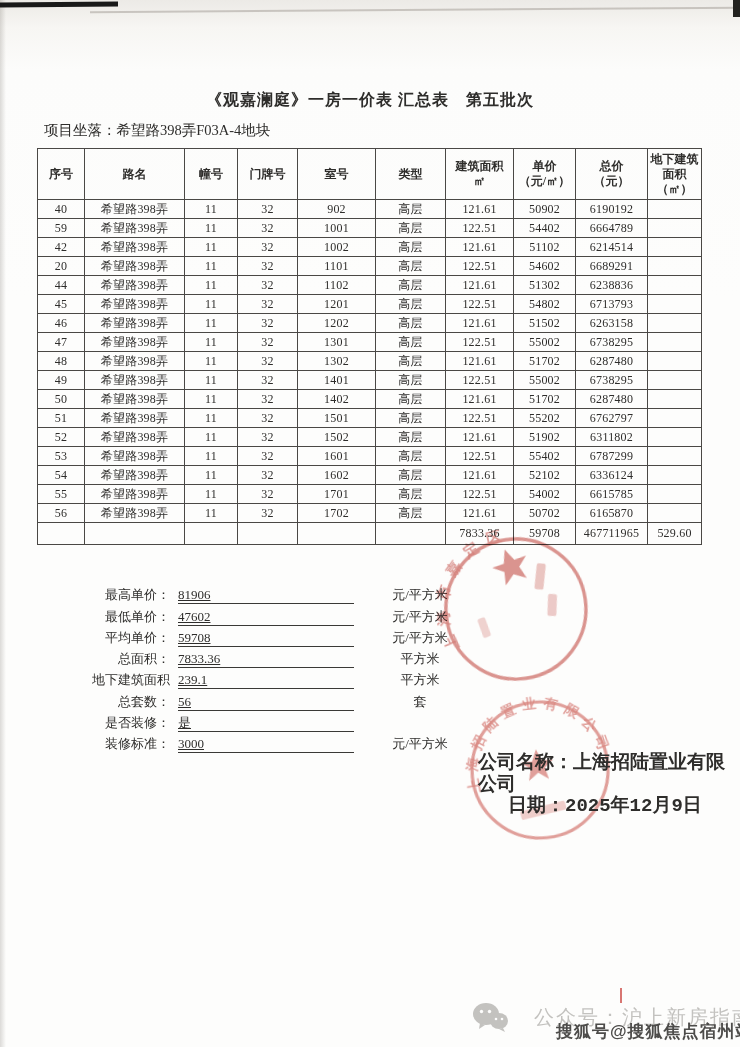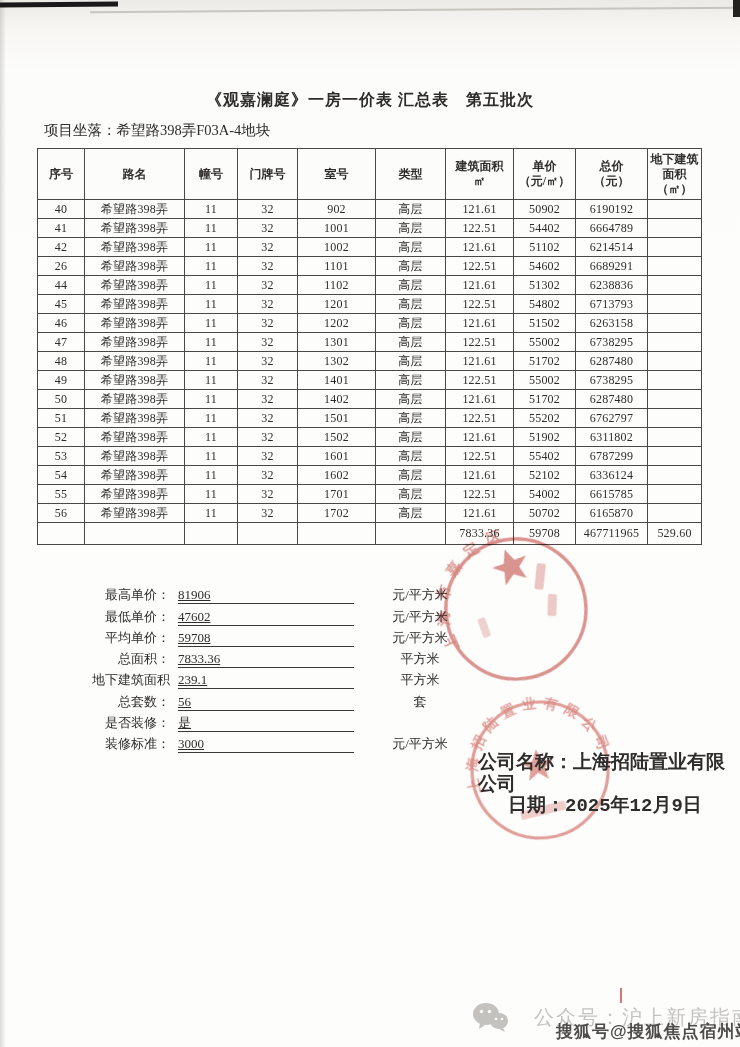--- a/index.html
+++ b/index.html
@@ -93,21 +93,21 @@
             <td data-name="table-cell">11</td>
             <td data-name="table-cell">32</td>
             <td data-name="table-cell">902</td>
             <td data-name="table-cell">高层</td>
             <td data-name="table-cell">121.61</td>
             <td data-name="table-cell">50902</td>
             <td data-name="table-cell">6190192</td>
             <td data-name="table-cell"></td>
           </tr>
           <tr data-name="table-row">
-            <td data-name="table-cell">41</td>
+            <td data-name="table-cell">59</td>
             <td data-name="table-cell">希望路398弄</td>
             <td data-name="table-cell">11</td>
             <td data-name="table-cell">32</td>
             <td data-name="table-cell">1001</td>
             <td data-name="table-cell">高层</td>
             <td data-name="table-cell">122.51</td>
             <td data-name="table-cell">54402</td>
             <td data-name="table-cell">6664789</td>
             <td data-name="table-cell"></td>
           </tr>
@@ -117,21 +117,21 @@
             <td data-name="table-cell">11</td>
             <td data-name="table-cell">32</td>
             <td data-name="table-cell">1002</td>
             <td data-name="table-cell">高层</td>
             <td data-name="table-cell">121.61</td>
             <td data-name="table-cell">51102</td>
             <td data-name="table-cell">6214514</td>
             <td data-name="table-cell"></td>
           </tr>
           <tr data-name="table-row">
-            <td data-name="table-cell">26</td>
+            <td data-name="table-cell">20</td>
             <td data-name="table-cell">希望路398弄</td>
             <td data-name="table-cell">11</td>
             <td data-name="table-cell">32</td>
             <td data-name="table-cell">1101</td>
             <td data-name="table-cell">高层</td>
             <td data-name="table-cell">122.51</td>
             <td data-name="table-cell">54602</td>
             <td data-name="table-cell">6689291</td>
             <td data-name="table-cell"></td>
           </tr>

